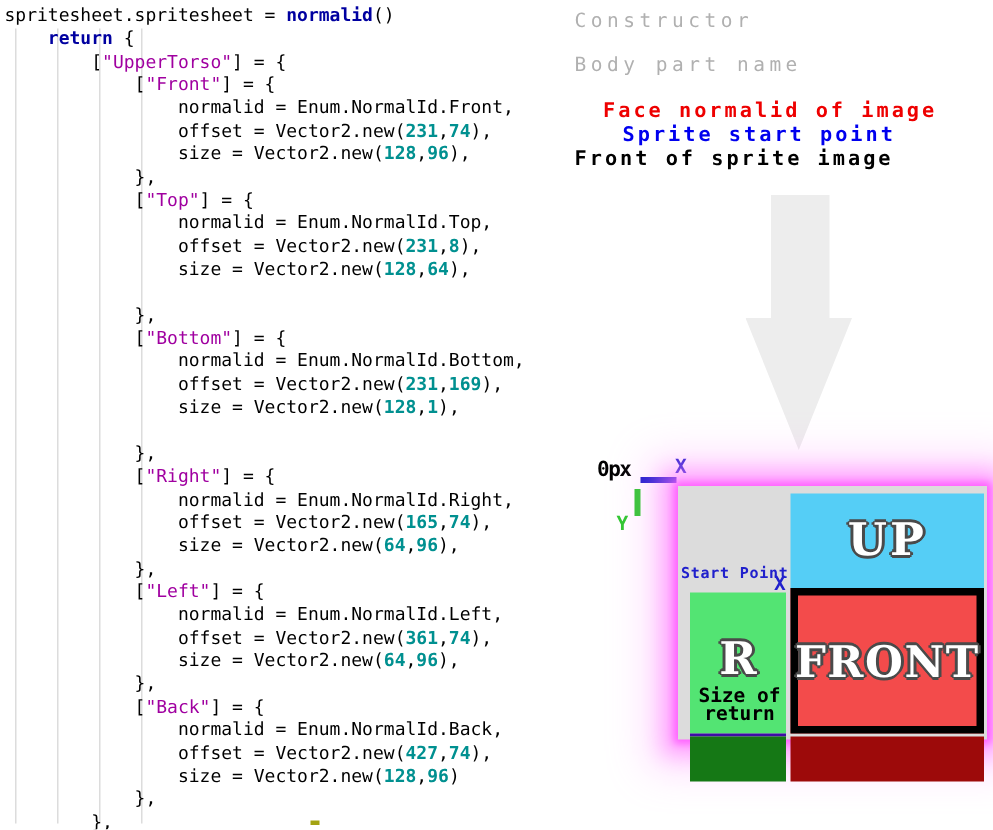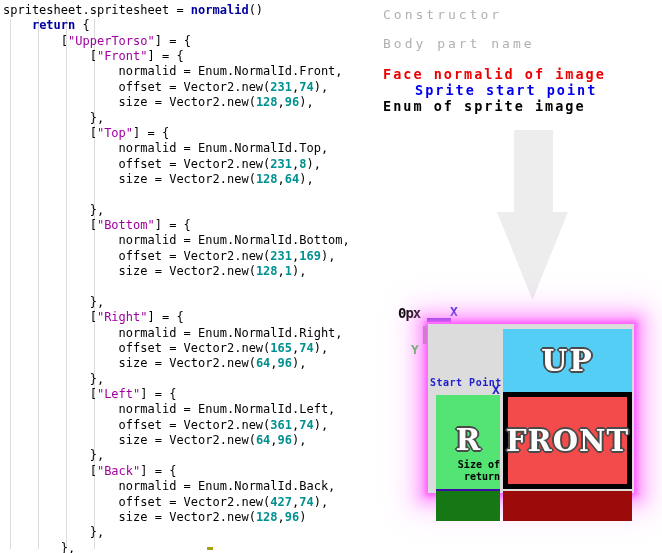--- a/index.html
+++ b/index.html
@@ -23,36 +23,36 @@
   .big-arrow{position:absolute;left:497px;top:130px;width:71px;height:170px;
     clip-path:polygon(17px 0,56px 0,56px 82px,71px 82px,35.5px 170px,0 82px,17px 82px);}
   
   .axis-piece{position:absolute;}
   .axis-text{font-weight:bold;font-size:13px;white-space:pre;}
   .origin-label{left:398px;top:305px;font-size:14px;font-weight:bold;color:#000;letter-spacing:-1px;}
   .x-line{left:427px;top:318px;width:24px;height:4px;}
   .x-glyph{left:450px;top:304px;}
   .y-line{left:423px;top:326px;width:4px;height:18px;}
   .y-glyph{left:411px;top:342px;}
-  .diagram{position:absolute;left:428px;top:324px;width:206px;height:169px;
+  .diagram{position:absolute;left:452px;top:324px;width:206px;height:169px;
     box-shadow:0 0 5px 3px rgba(255,91,255,.95),0 0 14px 10px rgba(255,110,255,.6),
                0 0 26px 20px rgba(255,150,255,.3);}
   .dbox{position:absolute;}
   .sprite-label{font-family:"DejaVu Serif",serif;font-weight:bold;color:#fff;
     text-shadow:-2px 0 0 #4a4a4a,2px 0 0 #4a4a4a,0 -2px 0 #4a4a4a,0 2px 0 #4a4a4a,
                 -1px -1px 0 #4a4a4a,1px 1px 0 #4a4a4a,1px -1px 0 #4a4a4a,-1px 1px 0 #4a4a4a;}
   .up-box{left:75px;top:5px;width:129px;height:63px;display:flex;align-items:center;justify-content:center;}
   .front-box{left:75px;top:68px;width:129px;height:97px;box-sizing:border-box;border:5px solid #000000;
     display:flex;align-items:center;justify-content:center;}
   .r-box{left:8px;top:71px;width:64px;height:94px;}
   .r-letter{position:absolute;left:0;top:27px;width:64px;text-align:center;font-size:30px;}
   .up-letter{font-size:30px;letter-spacing:2px;}
   .front-letter{font-size:29px;letter-spacing:1px;}
-  .size-label{position:absolute;left:2px;top:64px;width:62px;text-align:right;
-    font-size:10px;font-weight:bold;line-height:12px;color:#000;}
+  .size-label{position:absolute;left:2px;top:64px;width:62px;text-align:center;
+    font-size:13px;font-weight:bold;line-height:12px;color:#000;}
   .underline{left:8px;top:165px;width:64px;height:2px;}
   .dg-box{left:8px;top:167px;width:64px;height:30px;}
   .dr-box{left:75px;top:167px;width:129px;height:30px;}
   .start-point{position:absolute;left:2px;top:53px;font-size:10px;font-weight:bold;
     letter-spacing:.5px;color:#2020cc;white-space:pre;}
   .start-marker{position:absolute;left:64px;top:58px;font-size:13px;font-weight:bold;color:#2020cc;}
 </style>
 </head>
 <body>
 
@@ -99,23 +99,23 @@
         <div class="code-line"><span class="tok-p">                offset = Vector2.new(</span><span class="tok-n">427</span><span class="tok-p">,</span><span class="tok-n">74</span><span class="tok-p">),</span></div>
         <div class="code-line"><span class="tok-p">                size = Vector2.new(</span><span class="tok-n">128</span><span class="tok-p">,</span><span class="tok-n">96</span><span class="tok-p">)</span></div>
         <div class="code-line"><span class="tok-p">            },</span></div>
         <div class="code-line"><span class="tok-p">        },</span></div>
       </div>
     <div class="fold-tick"></div>
   </div>
 
   <div class="ann ann-gray" style="top:7px">Constructor</div>
   <div class="ann ann-gray" style="top:36px">Body part name</div>
-  <div class="ann ann-bold" style="top: 66px; color: rgb(238, 0, 0);">Face normalid of image</div>
+  <div class="ann ann-bold" style="top: 66px; color: rgb(238, 0, 0); margin-left: 19px;">Face normalid of image</div>
   <div class="ann ann-bold" style="top: 82px; color: rgb(0, 0, 238); margin-left: 32px;">Sprite start point</div>
-  <div class="ann ann-bold" style="top: 98px; color: rgb(0, 0, 0);">Enum of sprite image</div>
+  <div class="ann ann-bold" style="top: 98px; color: rgb(0, 0, 0);">Front of sprite image</div>
 
   <div class="big-arrow" style="background: rgb(237, 237, 237);"></div>
 
   <div class="axis-piece origin-label">0px</div>
   <div class="axis-piece x-line" style="background: rgb(26, 26, 204);"></div>
   <div class="axis-piece axis-text x-glyph" style="color: rgb(26, 26, 204);">X</div>
   <div class="axis-piece y-line" style="background: rgb(46, 200, 46);"></div>
   <div class="axis-piece axis-text y-glyph" style="color: rgb(46, 200, 46);">Y</div>
 
   <div class="diagram" style="background: rgb(220, 220, 220);">

